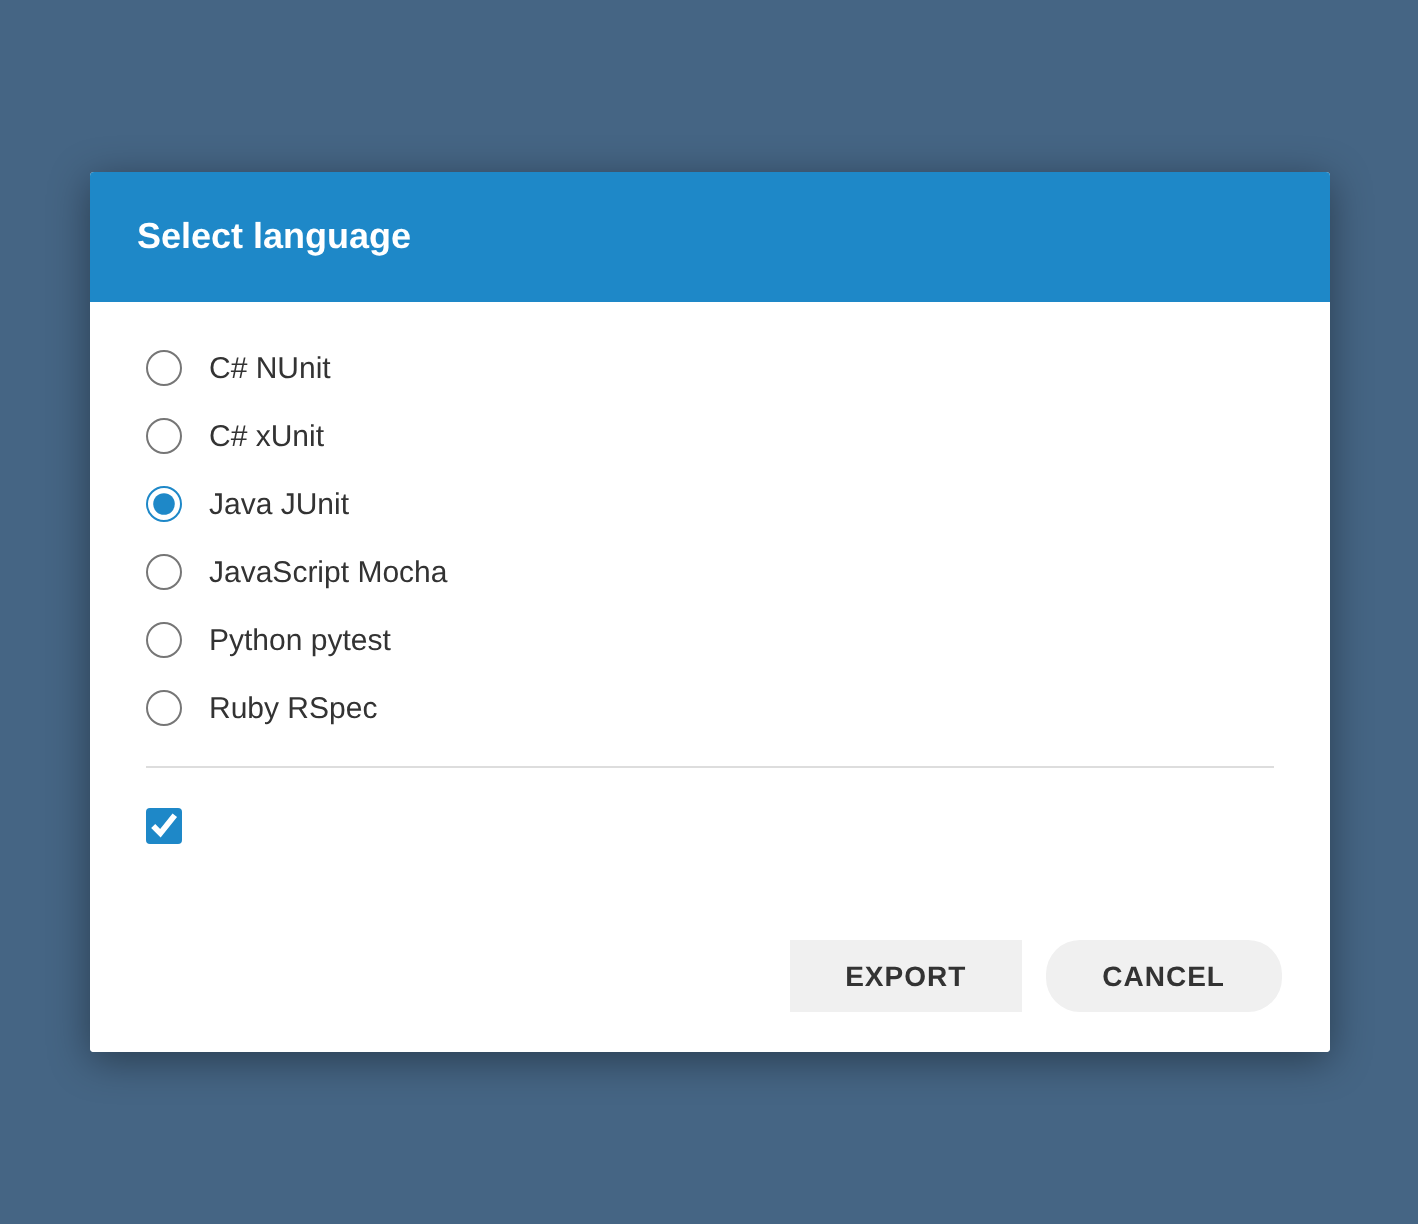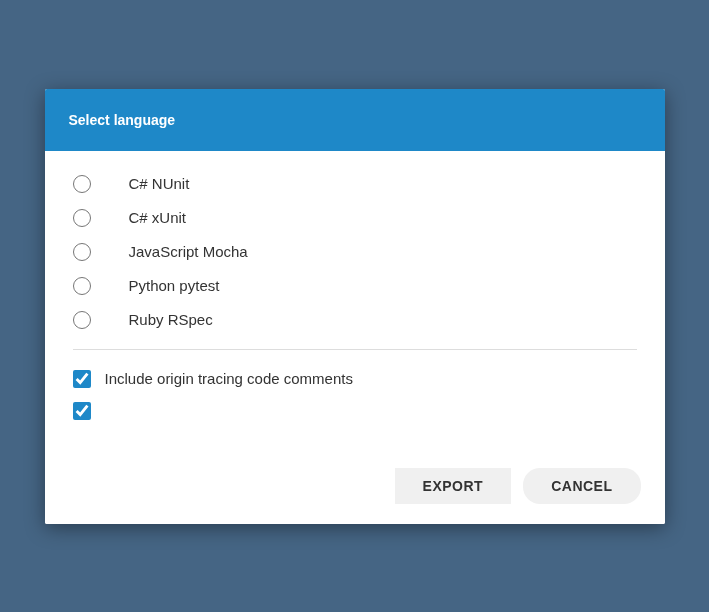--- a/index.html
+++ b/index.html
@@ -33,21 +33,21 @@
       z-index: 10;
     }
 
     .dialog-header {
       background: #1e88c8;
       padding: 22px 24px;
     }
 
     .dialog-title {
       color: #fff;
-      font-size: 14px;
+      font-size: 18px;
       font-weight: bold;
     }
 
     .dialog-body {
       padding: 24px 28px 16px 28px;
       background: #fff;
     }
 
     .radio-group {
       margin-bottom: 20px;
@@ -66,21 +66,20 @@
       margin-right: 14px;
       accent-color: #1e88c8;
       cursor: pointer;
       flex-shrink: 0;
     }
 
     .radio-item label {
       font-size: 15px;
       color: #333;
       cursor: pointer;
-      margin-left: 24px;
     }
 
     .divider {
       border: none;
       border-top: 1px solid #ddd;
       margin: 8px 0 20px 0;
     }
 
     .checkbox-group {
       margin-bottom: 20px;
@@ -156,20 +155,24 @@
       <div class="radio-item">
         <input type="radio" name="language" id="csharp-nunit" style="">
         <label for="csharp-nunit">C# NUnit</label>
       </div>
 
       <div class="radio-item">
         <input type="radio" name="language" id="csharp-xunit" style="">
         <label for="csharp-xunit">C# xUnit</label>
       </div>
 
+      <div class="radio-item">
+        <input type="radio" name="language" id="java-junit" checked="" style="">
+        <label for="java-junit">Java JUnit</label>
+      </div>
 
       <div class="radio-item">
         <input type="radio" name="language" id="javascript-mocha" style="">
         <label for="javascript-mocha">JavaScript Mocha</label>
       </div>
 
       <div class="radio-item">
         <input type="radio" name="language" id="python-pytest" style="">
         <label for="python-pytest">Python pytest</label>
       </div>
@@ -178,24 +181,20 @@
         <input type="radio" name="language" id="ruby-rspec" style="">
         <label for="ruby-rspec">Ruby RSpec</label>
       </div>
 
     </div>
 
     <hr class="divider">
 
     <div class="checkbox-group">
 
-      <div class="checkbox-item">
-        <input type="checkbox" id="tracing-comments" checked="" style="">
-        <label for="tracing-comments">Include origin tracing code comments</label>
-      </div>
 
       <div class="checkbox-item">
         <input type="checkbox" id="step-description" checked="" style="">
       </div>
 
 
     </div>
 
   </div>
 

